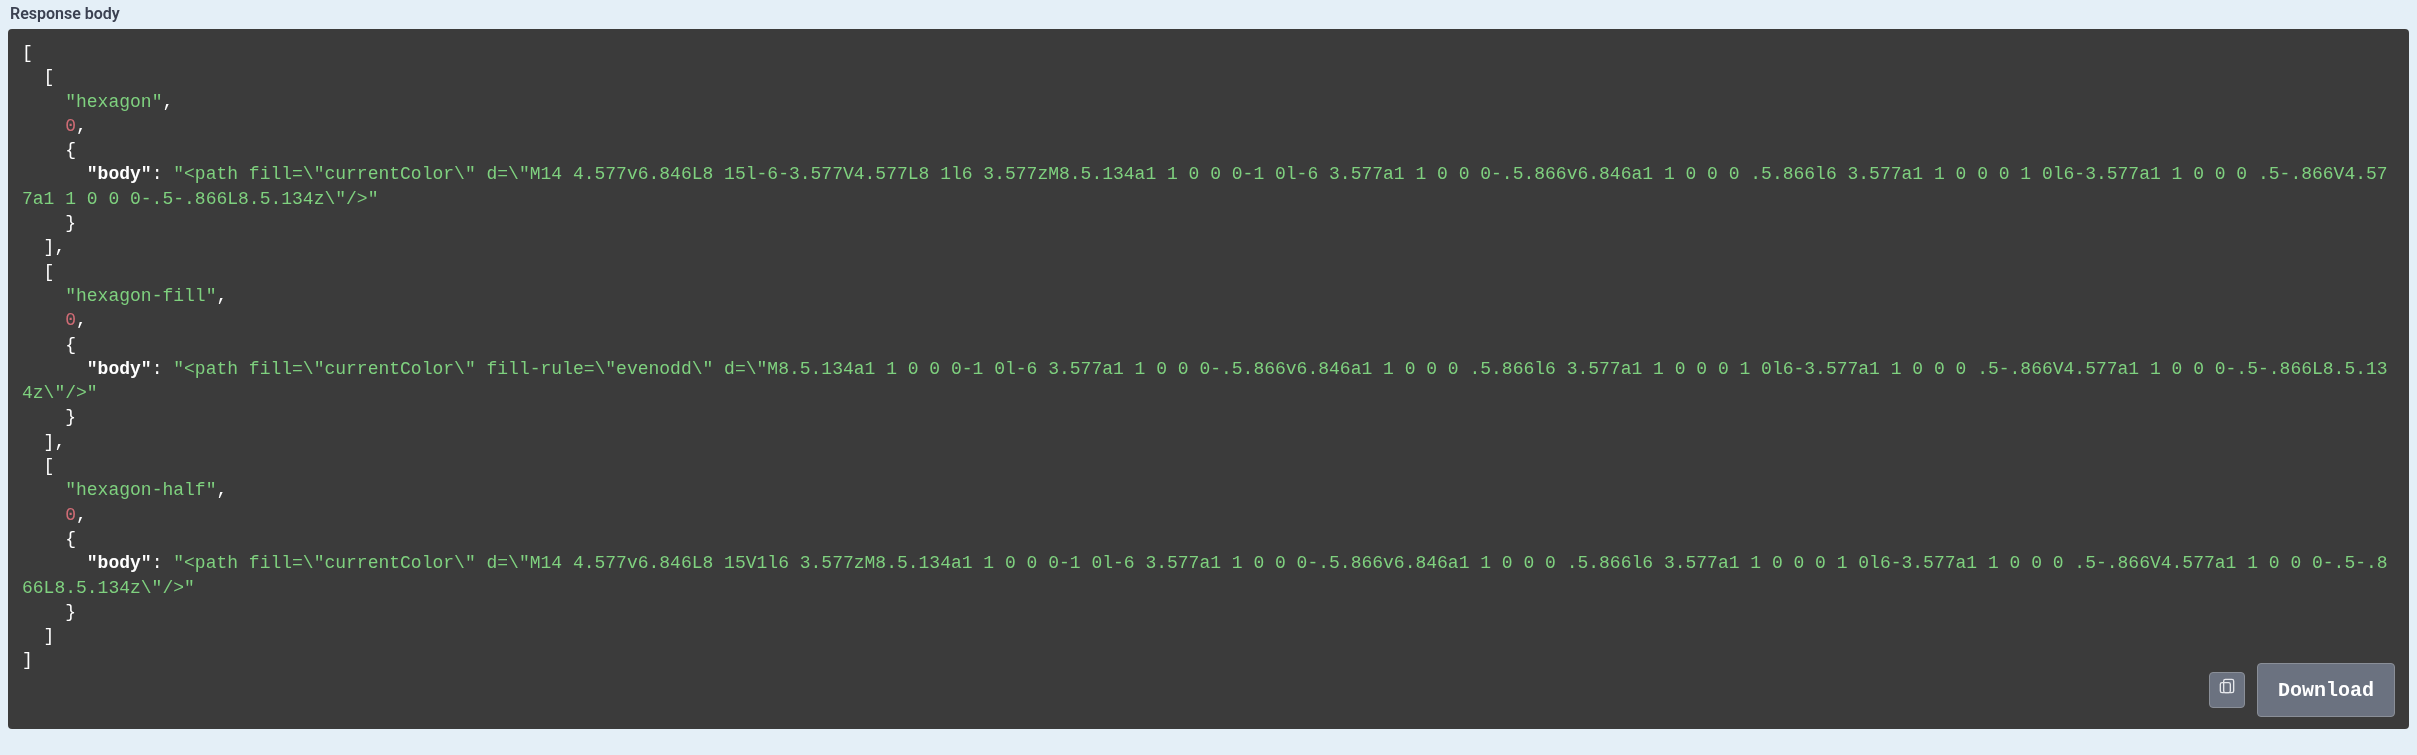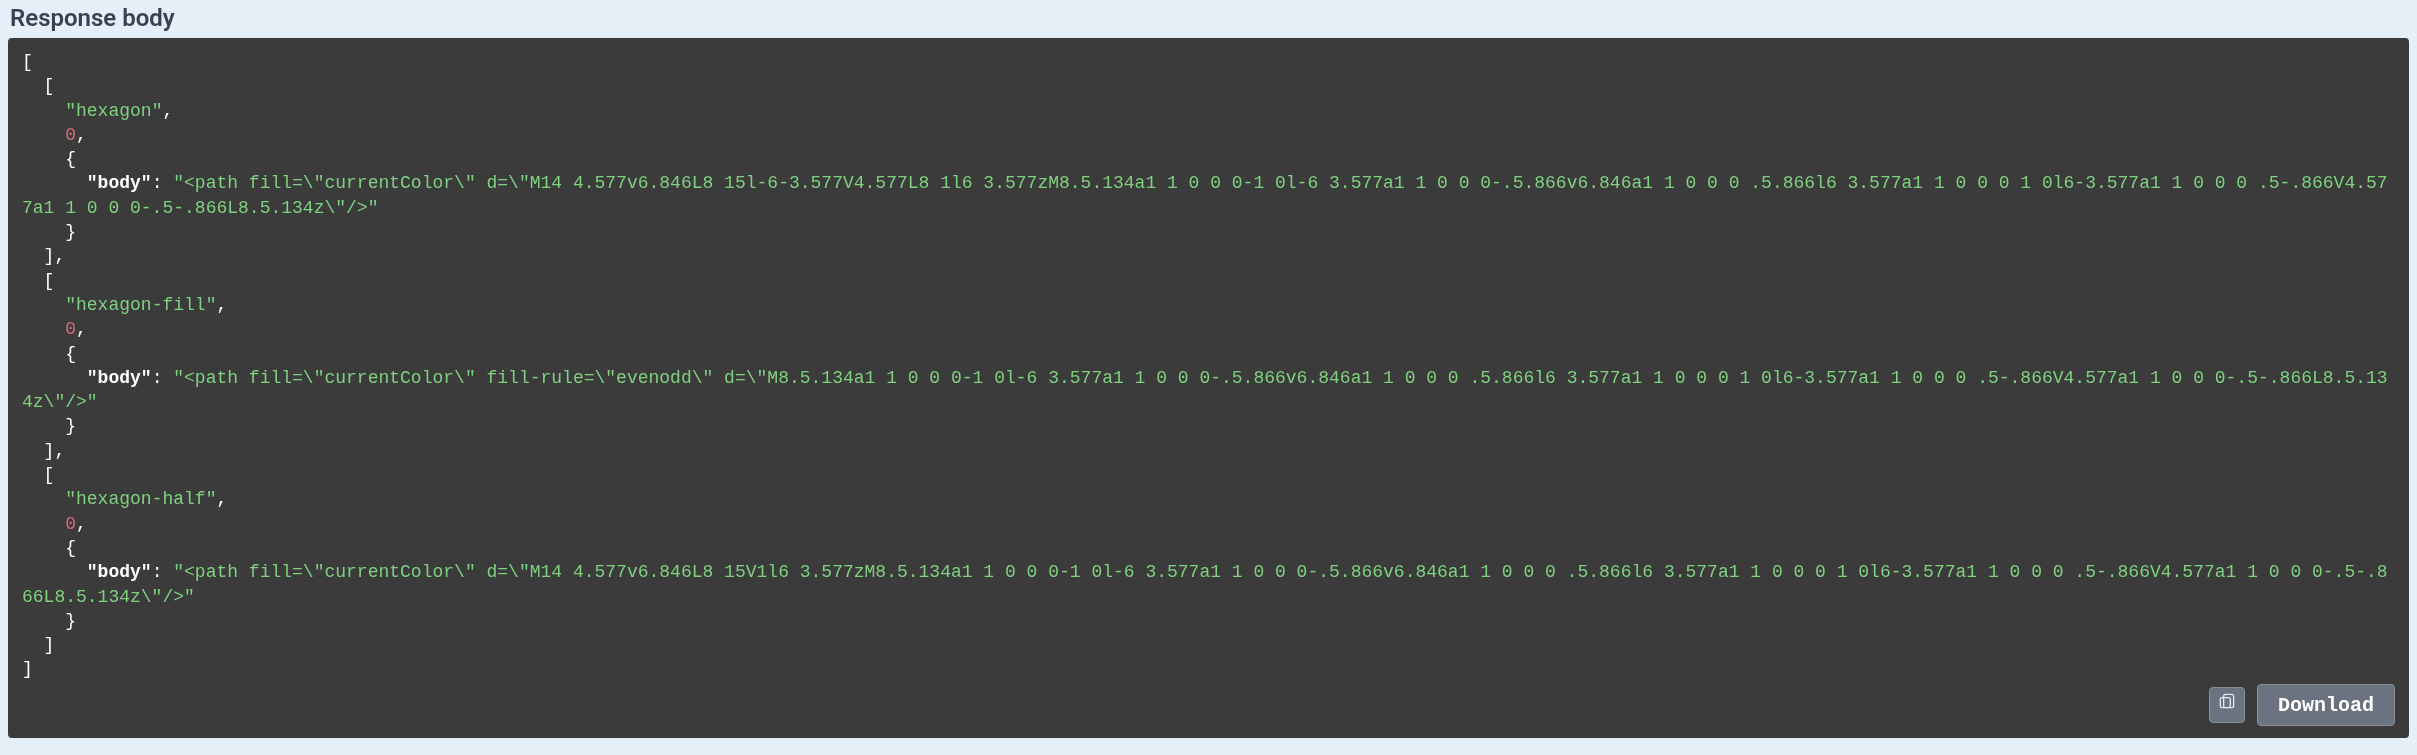--- a/index.html
+++ b/index.html
@@ -4,21 +4,21 @@
 <style>
   * { margin: 0; padding: 0; box-sizing: border-box; }
   body {
     background: #e4eff7;
     font-family: -apple-system, BlinkMacSystemFont, "Segoe UI", Roboto, Helvetica, Arial, sans-serif;
     padding: 4px 8px 12px 8px;
     width: 2417px;
   }
   .section-label {
     color: #3b4151;
-    font-size: 24px;
+    font-size: 16px;
     font-weight: 600;
     margin: 0 0 6px 2px;
   }
   .code-block {
     background: #3b3b3b;
     color: #ffffff;
     font-family: Consolas, Menlo, "Courier New", monospace;
     font-size: 18px;
     line-height: 1.35;
     padding: 12px 14px 14px 14px;
@@ -47,21 +47,21 @@
     border-radius: 4px;
     background: #6b7280;
     border: 1px solid #8a8f98;
     display: flex;
     align-items: center;
     justify-content: center;
     cursor: pointer;
   }
   .copy-btn svg { width: 20px; height: 20px; stroke: #e5e7eb; fill: none; stroke-width: 1.6; }
   .download-btn {
-    height: 42px;
+    height: 54px;
     padding: 0 20px;
     border-radius: 4px;
     background: #6b7280;
     border: 1px solid #8a8f98;
     color: #ffffff;
     font-size: 20px;
     font-weight: 700;
     display: flex;
     align-items: center;
     cursor: pointer;

